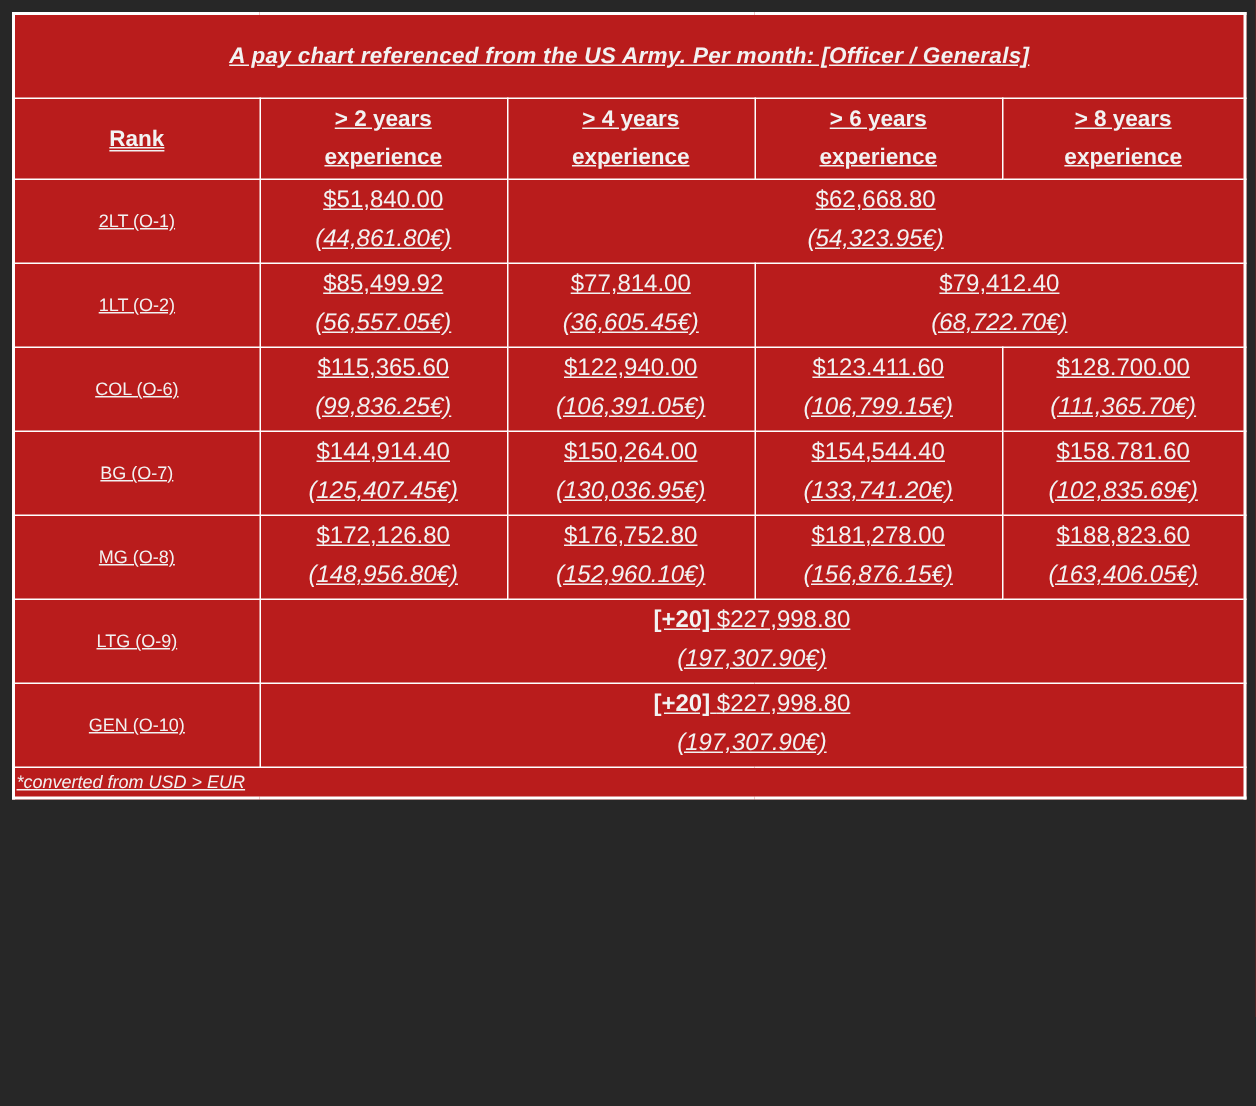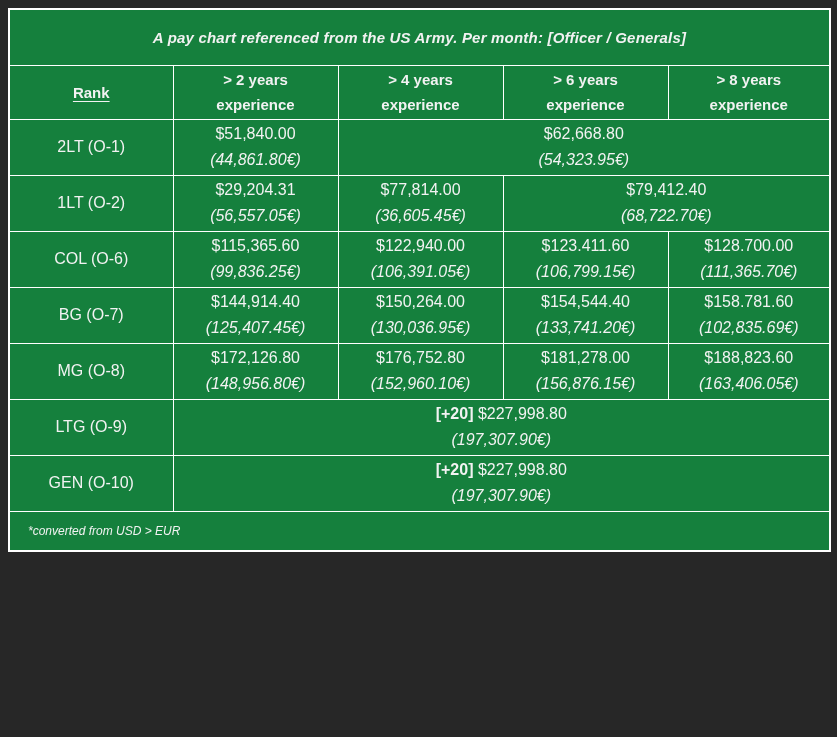--- a/index.html
+++ b/index.html
@@ -13,23 +13,24 @@
   }
   .page {
     width: 837px;
     height: 737px;
     padding: 8px;
   }
   table.paychart {
     width: 821px;
     border-collapse: collapse;
     table-layout: fixed;
-    background: #15803d;
+    background: #b91c1c;
     border: 2px solid #ffffff;
     color: #f2f2f2;
+    text-decoration: underline;
   }
   td {
     border: 1px solid #ffffff;
     text-align: center;
     vertical-align: middle;
     padding: 0;
   }
   .title-cell {
     height: 56px;
     font-size: 15px;
@@ -42,40 +43,40 @@
     font-size: 15px;
     font-weight: bold;
     line-height: 25px;
   }
   .rank-head span {
     text-decoration: underline;
     text-underline-offset: 3px;
   }
   .rank-cell {
     height: 56px;
-    font-size: 16px;
+    font-size: 12px;
   }
   .pay-cell {
     height: 56px;
     font-size: 16px;
     line-height: 26px;
   }
   .eur {
     font-style: italic;
   }
   .prefix {
     font-weight: bold;
     margin-top: 44px;
   }
   .footer-cell {
-    height: 40px;
+    height: 21px;
     font-size: 12px;
     font-style: italic;
     text-align: left;
-    padding-left: 18px;
+    padding-left: 1px;
   }
 </style>
 </head>
 <body>
 
 <div class="page">
   <table class="paychart">
     <colgroup>
       <col style="width:164px">
       <col style="width:165px">
@@ -117,21 +118,21 @@
       </td>
       <td class="pay-cell" colspan="3">
         <div class="usd">$62,668.80</div>
         <div class="eur">(54,323.95€)</div>
       </td>
     </tr>
 
     <tr>
       <td class="rank-cell">1LT (O-2)</td>
       <td class="pay-cell">
-        <div class="usd">$29,204.31</div>
+        <div class="usd">$85,499.92</div>
         <div class="eur">(56,557.05€)</div>
       </td>
       <td class="pay-cell">
         <div class="usd">$77,814.00</div>
         <div class="eur">(36,605.45€)</div>
       </td>
       <td class="pay-cell" colspan="2">
         <div class="usd">$79,412.40</div>
         <div class="eur">(68,722.70€)</div>
       </td>

